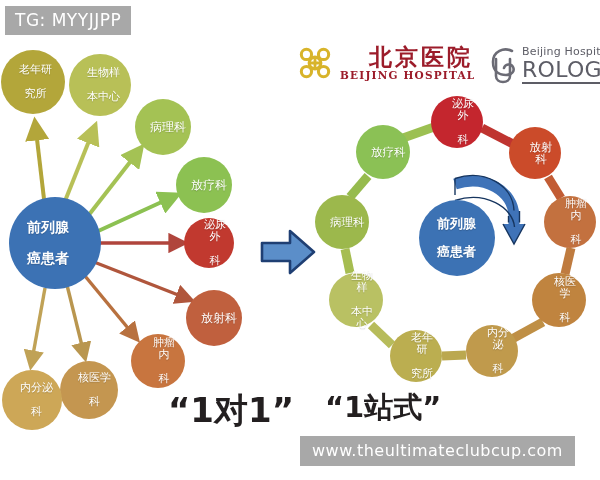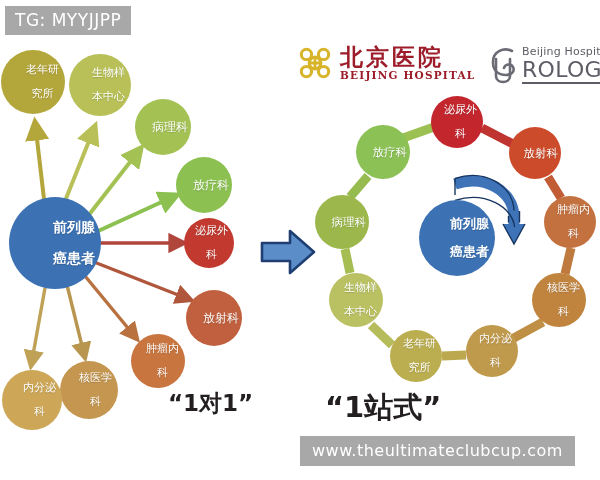--- a/index.html
+++ b/index.html
@@ -20,51 +20,52 @@
   #tg-chip{left:5px;top:6px;padding:4px 10px 5px 10px;font-size:17px;line-height:20px;}
   #url-chip{left:300px;top:436px;padding:5px 12px 6px 12px;font-size:16px;line-height:19px;}
 
   
   #logo-bar{position:absolute;left:296px;top:42px;width:290px;height:58px;}
   .logo-block{position:absolute;}
   #logo-bj{left:0px;top:2px;display:flex;align-items:flex-start;}
   #bj-mark{width:38px;height:38px;margin-right:6px;}
   #bj-text{display:flex;flex-direction:column;justify-content:flex-start;}
   #bj-cn{font-family:"DejaVu Serif","Liberation Serif",serif;font-size:23px;
-         color:#9c1c2a;letter-spacing:3px;line-height:25px;font-weight:700;}
+         color:#9c1c2a;letter-spacing:3px;line-height:25px;font-weight:700;margin-left:29px;}
   #bj-en{font-family:"DejaVu Serif","Liberation Serif",serif;font-size:10.5px;
          color:#9c1c2a;letter-spacing:1.2px;line-height:13px;font-weight:700;}
   #logo-uro{left:190px;top:3px;display:flex;align-items:flex-start;}
   #uro-mark{width:34px;height:44px;margin-right:2px;}
   #uro-text{display:flex;flex-direction:column;}
   #uro-small{font-size:11px;color:#5d5d66;line-height:13px;letter-spacing:.2px;}
   #uro-big{font-size:22px;color:#5d5d66;line-height:23px;letter-spacing:.3px;
            font-family:"DejaVu Sans","Liberation Sans",sans-serif;}
   #uro-rule{height:2px;background:#5d5d66;width:140px;margin-top:1px;}
 
   
   .node{
     position:absolute;border-radius:50%;
-    display:flex;align-items:center;justify-content:flex-end;
+    display:flex;align-items:center;justify-content:flex-start;
     text-align:center;color:#ffffff;
     font-family:Liberation Serif, serif;
     box-sizing:border-box;
     text-shadow:0 1px 1px rgba(0,0,0,.18);
     line-height:1.08;
     user-select:none;
+    padding-left:12px;
   }
   .node span{display:block;padding:0 3px;}
 
   
   .caption{
     position:absolute;color:#231f20;font-weight:700;
     font-family:"DejaVu Sans","Liberation Sans",sans-serif;
     white-space:nowrap;
   }
-  #cap-left{left:168px;top:388px;font-size:23px;}
+  #cap-left{left:168px;top:388px;font-size:34px;}
   #cap-right{left:325px;top:388px;font-size:29px;}
 </style>
 </head>
 <body>
 
 <div id="stage">
 
   <svg id="canvas" viewBox="0 0 600 480" xmlns="http://www.w3.org/2000/svg">
     <defs>
       <marker id="ah-olive" markerWidth="6" markerHeight="6" refX="4.6" refY="3" orient="auto">

